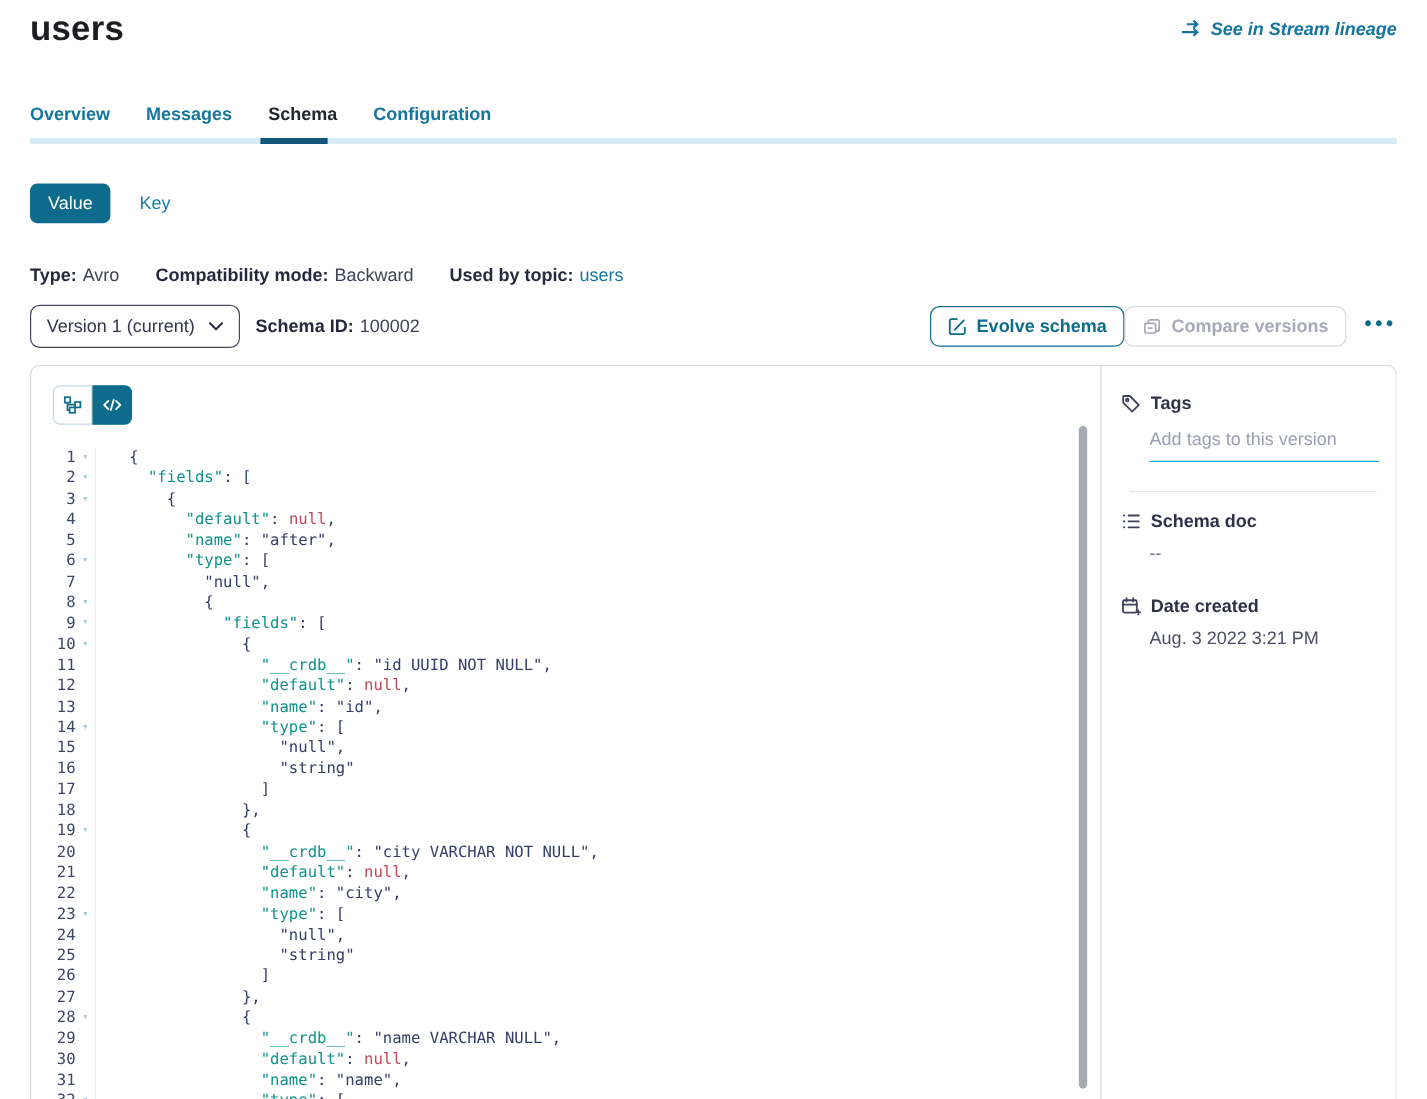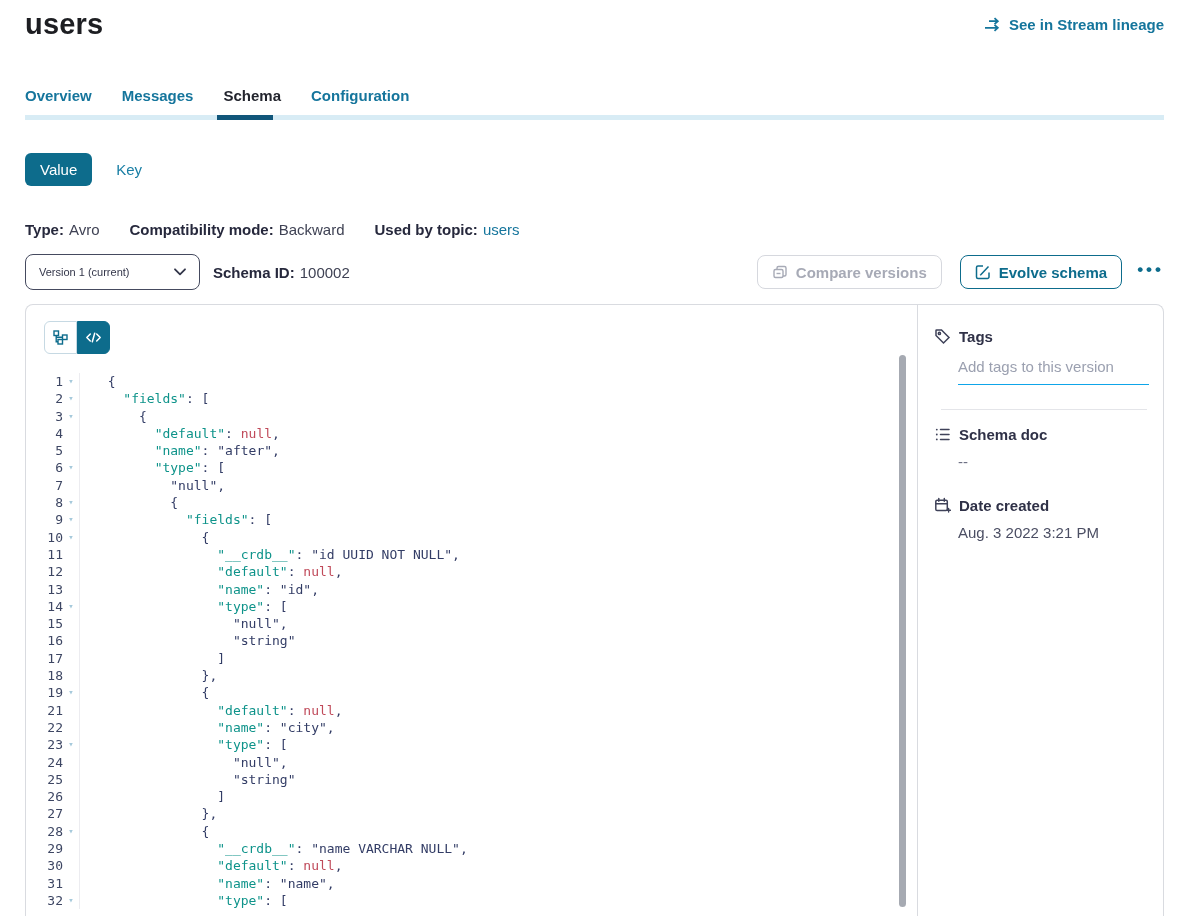--- a/index.html
+++ b/index.html
@@ -7,21 +7,21 @@
   body {
     width:1189px; height:916px; overflow:hidden; position:relative;
     background:#ffffff; color:#2b2d42;
     font-family:"Liberation Sans", sans-serif; font-size:15px;
   }
   .page { padding:0 25px; }
 
   
   .hdr { margin-top:8px; display:flex; justify-content:space-between; align-items:center; }
   .title { font-size:29px; font-weight:700; color:#1d1e22; letter-spacing:.2px; }
-  .lineage { display:flex; align-items:center; gap:8px; color:#15759c; font-weight:600; cursor:pointer; }
+  .lineage { display:flex; align-items:flex-start; gap:8px; color:#15759c; font-weight:600; cursor:pointer;font-style:italic; }
 
   
   .tabs { margin-top:46px; display:flex; gap:30px; font-weight:600; font-size:15px; }
   .tab { color:#15759c; cursor:pointer; padding-bottom:0;text-align:right; }
   .tab.active { color:#23252e; }
   .tabbar { margin-top:11px; height:5px; background:#d8ecf5; position:relative; }
   .tabbar .ind { position:absolute; left:192px; width:56px; top:0; height:5px; background:#11567a; }
 
   
   .vk { margin-top:33px; display:flex; align-items:center; gap:24px; }
@@ -31,21 +31,21 @@
   
   .meta { margin-top:35px; display:flex; gap:30px; font-size:15px; }
   .meta .pair { display:flex; gap:5px; }
   .meta .lbl { font-weight:700; color:#26283c; }
   .meta .val { color:#3f4254;text-align:right; }
   .meta .link { color:#15759c; cursor:pointer; }
 
   
   .controls { margin-top:16px; display:flex; align-items:center; }
   .verselect { width:175px; height:36px; border:1px solid #454a5f; border-radius:8px; background:#fff;
-    display:flex; align-items:center; justify-content:space-between; padding:0 13px; font-size:11px; color:#33364a; cursor:pointer; }
+    display:flex; align-items:center; justify-content:space-between; padding:0 13px; font-size:15px; color:#33364a; cursor:pointer; }
   .schemaid { margin-left:13px; display:flex; gap:5px; }
   .schemaid .lbl { font-weight:700; color:#26283c; }
   .schemaid .val { color:#3f4254; }
   .spacer { flex:1; }
   .btn { height:34px; display:flex; align-items:center; gap:8px; padding:0 14px; border-radius:8px; background:#fff;
     font-size:15px; font-weight:600; font-family:inherit; cursor:pointer; }
   .btn.disabled { border:1px solid #d6d8de; color:#a7aab6; cursor:default; }
   .btn.primary-outline { border:1px solid #0d6c8c; color:#0d6c8c; margin-left:18px; }
   .more { margin-left:15px; color:#0d6c8c; font-weight:700; font-size:17px; letter-spacing:3px; cursor:pointer; line-height:1; padding-bottom:6px; }
 
@@ -142,38 +142,38 @@
         <svg width="12" height="8" viewBox="0 0 12 8" fill="none" stroke="#33364a" stroke-width="1.8" stroke-linecap="round" stroke-linejoin="round">
           <path d="M1 1.3 L6 6.3 L11 1.3"></path>
         </svg>
       </span>
     </div>
     <div class="schemaid">
       <span class="lbl">Schema ID:</span>
       <span class="val">100002</span>
     </div>
     <div class="spacer"></div>
+    <button class="btn primary-outline">
+      <span>
+        <svg width="16" height="16" viewBox="0 0 16 16" fill="none" stroke="#0d6c8c" stroke-width="1.5">
+          <path d="M14 8.5 V13 a1.5 1.5 0 0 1 -1.5 1.5 H3 A1.5 1.5 0 0 1 1.5 13 V3.5 A1.5 1.5 0 0 1 3 2 H8"></path>
+          <path d="M6 10.5 L13.5 2.5 M6 10.5 L5.2 11.3"></path>
+        </svg>
+      </span>
+      <span>Evolve schema</span>
+    </button>
     <button class="btn disabled">
       <span>
         <svg width="16" height="16" viewBox="0 0 16 16" fill="none" stroke="#a7aab6" stroke-width="1.4">
           <rect x="5" y="2.5" width="9" height="9.5" rx="1.5"></rect>
           <rect x="2" y="5.5" width="9" height="8" rx="1.5" fill="#fff"></rect>
           <path d="M4.5 9.5 H8.5"></path>
         </svg>
       </span>
       <span>Compare versions</span>
-    </button>
-    <button class="btn primary-outline">
-      <span>
-        <svg width="16" height="16" viewBox="0 0 16 16" fill="none" stroke="#0d6c8c" stroke-width="1.5">
-          <path d="M14 8.5 V13 a1.5 1.5 0 0 1 -1.5 1.5 H3 A1.5 1.5 0 0 1 1.5 13 V3.5 A1.5 1.5 0 0 1 3 2 H8"></path>
-          <path d="M6 10.5 L13.5 2.5 M6 10.5 L5.2 11.3"></path>
-        </svg>
-      </span>
-      <span>Evolve schema</span>
     </button>
     <div class="more">•••</div>
   </div>
 
   <div class="card">
 
     <div class="editor">
       <div class="seg">
         <div class="seg-btn off">
           <span>
@@ -209,20 +209,21 @@
           <div class="cl"><span class="gut"><span class="ln">10</span><span class="fd">▾</span></span><span class="ct">              <span class="tp">{</span></span></div>
           <div class="cl"><span class="gut"><span class="ln">11</span><span class="fd"></span></span><span class="ct">                <span class="tk">"__crdb__"</span><span class="tp">: </span><span class="ts">"id UUID NOT NULL"</span><span class="tp">,</span></span></div>
           <div class="cl"><span class="gut"><span class="ln">12</span><span class="fd"></span></span><span class="ct">                <span class="tk">"default"</span><span class="tp">: </span><span class="tn">null</span><span class="tp">,</span></span></div>
           <div class="cl"><span class="gut"><span class="ln">13</span><span class="fd"></span></span><span class="ct">                <span class="tk">"name"</span><span class="tp">: </span><span class="ts">"id"</span><span class="tp">,</span></span></div>
           <div class="cl"><span class="gut"><span class="ln">14</span><span class="fd">▾</span></span><span class="ct">                <span class="tk">"type"</span><span class="tp">: [</span></span></div>
           <div class="cl"><span class="gut"><span class="ln">15</span><span class="fd"></span></span><span class="ct">                  <span class="ts">"null"</span><span class="tp">,</span></span></div>
           <div class="cl"><span class="gut"><span class="ln">16</span><span class="fd"></span></span><span class="ct">                  <span class="ts">"string"</span></span></div>
           <div class="cl"><span class="gut"><span class="ln">17</span><span class="fd"></span></span><span class="ct">                <span class="tp">]</span></span></div>
           <div class="cl"><span class="gut"><span class="ln">18</span><span class="fd"></span></span><span class="ct">              <span class="tp">},</span></span></div>
           <div class="cl"><span class="gut"><span class="ln">19</span><span class="fd">▾</span></span><span class="ct">              <span class="tp">{</span></span></div>
+          <div class="cl"><span class="gut"><span class="ln">20</span><span class="fd"></span></span><span class="ct">                <span class="tk">"__crdb__"</span><span class="tp">: </span><span class="ts">"city VARCHAR NOT NULL"</span><span class="tp">,</span></span></div>
           <div class="cl"><span class="gut"><span class="ln">21</span><span class="fd"></span></span><span class="ct">                <span class="tk">"default"</span><span class="tp">: </span><span class="tn">null</span><span class="tp">,</span></span></div>
           <div class="cl"><span class="gut"><span class="ln">22</span><span class="fd"></span></span><span class="ct">                <span class="tk">"name"</span><span class="tp">: </span><span class="ts">"city"</span><span class="tp">,</span></span></div>
           <div class="cl"><span class="gut"><span class="ln">23</span><span class="fd">▾</span></span><span class="ct">                <span class="tk">"type"</span><span class="tp">: [</span></span></div>
           <div class="cl"><span class="gut"><span class="ln">24</span><span class="fd"></span></span><span class="ct">                  <span class="ts">"null"</span><span class="tp">,</span></span></div>
           <div class="cl"><span class="gut"><span class="ln">25</span><span class="fd"></span></span><span class="ct">                  <span class="ts">"string"</span></span></div>
           <div class="cl"><span class="gut"><span class="ln">26</span><span class="fd"></span></span><span class="ct">                <span class="tp">]</span></span></div>
           <div class="cl"><span class="gut"><span class="ln">27</span><span class="fd"></span></span><span class="ct">              <span class="tp">},</span></span></div>
           <div class="cl"><span class="gut"><span class="ln">28</span><span class="fd">▾</span></span><span class="ct">              <span class="tp">{</span></span></div>
           <div class="cl"><span class="gut"><span class="ln">29</span><span class="fd"></span></span><span class="ct">                <span class="tk">"__crdb__"</span><span class="tp">: </span><span class="ts">"name VARCHAR NULL"</span><span class="tp">,</span></span></div>
           <div class="cl"><span class="gut"><span class="ln">30</span><span class="fd"></span></span><span class="ct">                <span class="tk">"default"</span><span class="tp">: </span><span class="tn">null</span><span class="tp">,</span></span></div>

